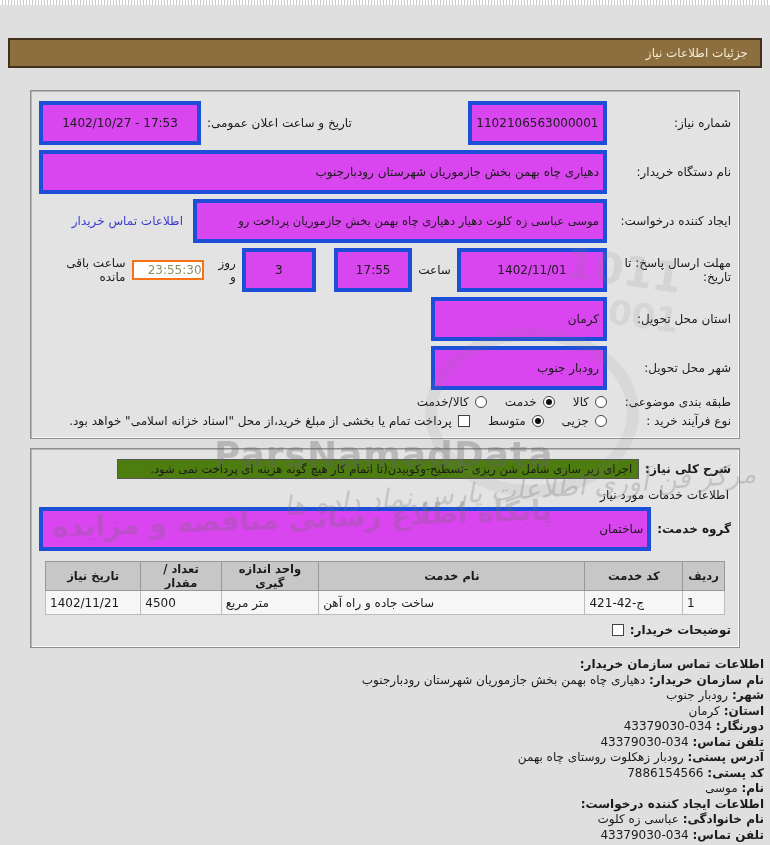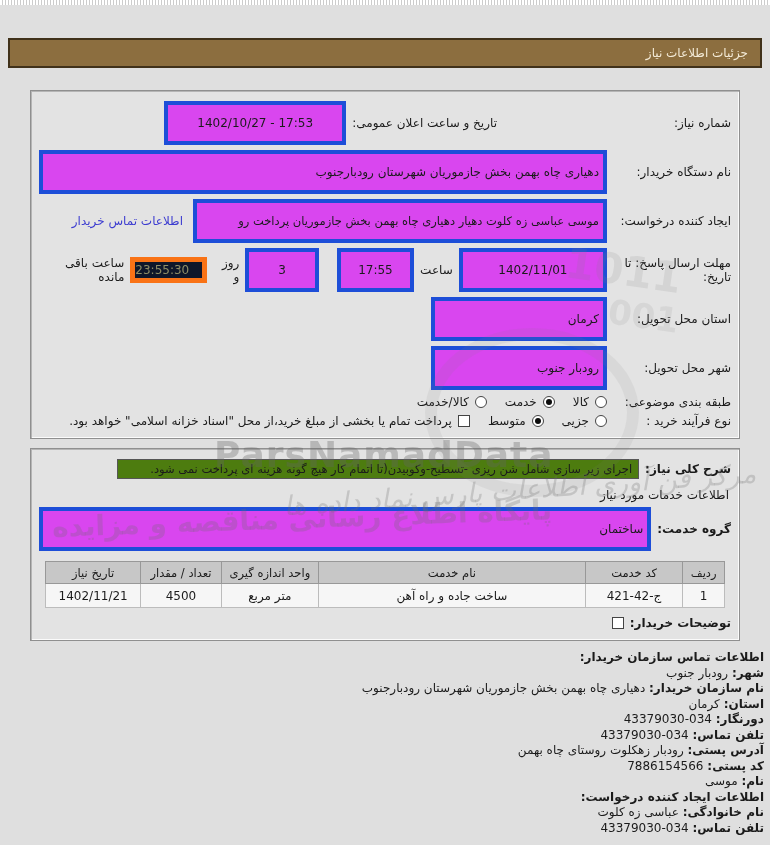--- a/index.html
+++ b/index.html
@@ -16,35 +16,35 @@
   .lbl{flex:0 0 118px}
   .lbl.auto{flex:0 0 auto}
   .bold{font-weight:bold}
   .input{background:#d946ef;border:4px solid #1d4ed8;height:18px;line-height:18px;padding:9px 4px;
          overflow:hidden;white-space:nowrap}
   .center{text-align:center}
   .ltr{direction:ltr;unicode-bidi:isolate}
   .w140{width:140px}.w170{width:166px}.w405{width:398px;font-size:11.5px}.wflex{flex:1}
   .w165{width:160px}.w145{width:138px}.w70{width:64px}.w65{width:60px}
   .sp108{flex:0 0 104px}.sp8{flex:0 0 6px}
-  .countdown{background:#0f172a;border:5px solid #f97316;color:#8e8e66;width:70px;height:16px;
-             line-height:16px;text-align:left}
+  .countdown{background:#ffffff;border:2px solid #f97316;color:#8e8e66;width:70px;height:16px;
+             line-height:16px;text-align:right}
   .link{color:#3c3cd0;cursor:pointer;margin-right:4px;white-space:nowrap}
   .radio{flex:0 0 12px;width:12px;height:12px;border:1px solid #444;border-radius:50%;background:#fff;
          box-sizing:border-box;display:inline-block}
   .radio.on{position:relative}
   .radio.on::after{content:'';position:absolute;left:2px;top:2px;width:6px;height:6px;border-radius:50%;background:#0c0c0c}
   .cb{flex:0 0 12px;width:12px;height:12px;border:1px solid #444;background:#fff;box-sizing:border-box;display:inline-block}
   .optlbl{margin-left:12px}
   .descbox{background:#4d7c0f;border:1px solid #565656;padding:2px 6px;width:508px;white-space:nowrap;
            overflow:hidden;font-size:11.5px}
   .sectitle{font-weight:normal;margin:9px 4px 2px}
   .svc-table{border-collapse:collapse;margin:10px 8px 8px;border:1px solid #8a8a8a}
-  .svc-table th{background:#c7c7c7;border:1px solid #989898;height:21px;font-size:11.5px;font-weight:normal;padding:0 4px}
-  .svc-table td{background:#f6f6f6;border:1px solid #bcbcbc;height:23px;text-align:center;padding:0 4px}
+  .svc-table th{background:#c7c7c7;border:1px solid #989898;height:21px;font-size:11.5px;font-weight:bold;padding:0 4px}
+  .svc-table td{background:#f6f6f6;border:1px solid #bcbcbc;height:23px;text-align:left;padding:0 4px}
   .contact{margin:9px 6px 5px;position:relative;z-index:2}
   .cline{line-height:15.5px}
   
   .wm{position:absolute;pointer-events:none;z-index:6;white-space:nowrap}
   .wm-brand{left:214px;top:434px;font-size:36px;font-weight:bold;letter-spacing:1px;
             color:rgba(100,100,100,.33);direction:ltr}
   .wm-script{right:14px;top:474px;font-size:27px;font-style:italic;transform:rotate(-4deg);
              color:rgba(110,110,110,.26)}
   .wm-bid{left:52px;top:502px;font-size:28px;font-weight:bold;transform:rotate(-2deg);
           color:rgba(110,110,110,.26)}
@@ -65,20 +65,21 @@
   <div class="topstrip"></div>
 
   <div class="titlebar">
     <span>جزئیات اطلاعات نیاز</span>
   </div>
 
   <div class="panel panel1">
 
     <div class="row">
       <span class="lbl">شماره نیاز:</span>
+      <div class="input w140 ltr center">1102106563000001</div>
       <span class="sp108"></span>
       <span class="lbl auto">تاریخ و ساعت اعلان عمومی:</span>
       <div class="input w170 ltr center">1402/10/27 - 17:53</div>
     </div>
 
     <div class="row">
       <span class="lbl">نام دستگاه خریدار:</span>
       <div class="input wflex">دهیاری چاه بهمن بخش جازموریان شهرستان رودبارجنوب</div>
     </div>
 
@@ -177,22 +178,22 @@
     </table>
 
     <div class="row">
       <span class="bold lbl auto">توضیحات خریدار:</span>
       <span class="cb"></span>
     </div>
   </div>
 
   <div class="contact">
     <div class="cline"><b>اطلاعات تماس سازمان خریدار:</b></div>
+    <div class="cline"><b>نام سازمان خریدار:</b> <span>دهیاری چاه بهمن بخش جازموریان شهرستان رودبارجنوب</span></div>
     <div class="cline"><b>شهر:</b> <span>رودبار جنوب</span></div>
-    <div class="cline"><b>نام سازمان خریدار:</b> <span>دهیاری چاه بهمن بخش جازموریان شهرستان رودبارجنوب</span></div>
     <div class="cline"><b>استان:</b> <span>کرمان</span></div>
     <div class="cline"><b>دورنگار:</b> <span class="ltr">43379030-034</span></div>
     <div class="cline"><b>تلفن تماس:</b> <span class="ltr">43379030-034</span></div>
     <div class="cline"><b>آدرس پستی:</b> <span>رودبار زهکلوت روستای چاه بهمن</span></div>
     <div class="cline"><b>کد پستی:</b> <span class="ltr">7886154566</span></div>
     <div class="cline"><b>نام:</b> <span>موسی</span></div>
     <div class="cline"><b>اطلاعات ایجاد کننده درخواست:</b></div>
     <div class="cline"><b>نام خانوادگی:</b> <span>عباسی زه کلوت</span></div>
     <div class="cline"><b>تلفن تماس:</b> <span class="ltr">43379030-034</span></div>
   </div>

